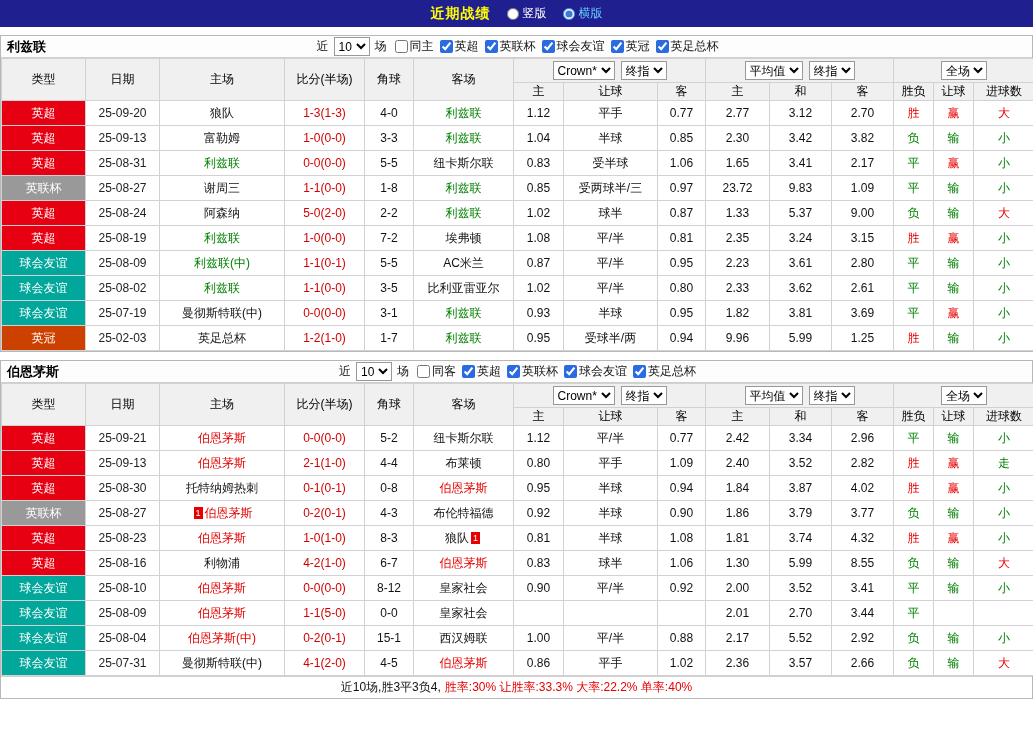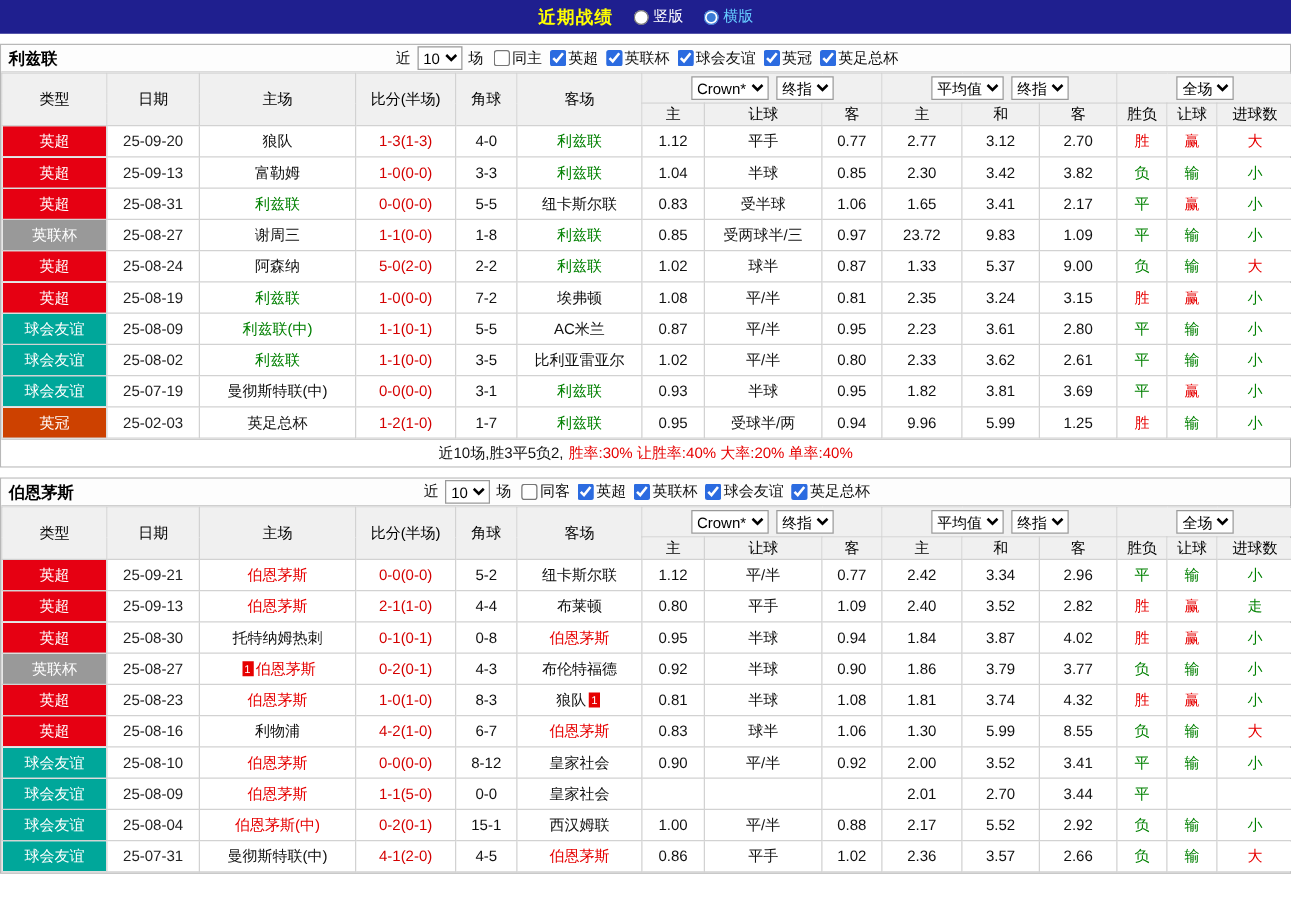--- a/index.html
+++ b/index.html
@@ -302,24 +302,20 @@
             <td class="odds">0.94</td>
             <td class="odds">9.96</td>
             <td class="odds">5.99</td>
             <td class="odds">1.25</td>
             <td class="res" style="color: rgb(230, 0, 0);">胜</td>
             <td class="res" style="color: rgb(0, 128, 0);">输</td>
             <td class="res" style="color: rgb(0, 128, 0);">小</td>
           </tr>
         </tbody>
       </table>
-      <div class="summary">
-        <span>近10场,胜3平5负2,</span>
-        <span class="sumred">胜率:30% 让胜率:40% 大率:20% 单率:40%</span>
-      </div>
     </div>
     <div class="section">
       <div class="fbar">
         <span class="team">伯恩茅斯</span>
         <div class="fmid">
           <span>近</span>
           <select class="sel"><option>10</option></select>
           <span>场</span>
           <label class="cklab">
             <input class="chk" type="checkbox" style="">
@@ -551,14 +547,18 @@
             <td class="odds">1.02</td>
             <td class="odds">2.36</td>
             <td class="odds">3.57</td>
             <td class="odds">2.66</td>
             <td class="res" style="color: rgb(0, 128, 0);">负</td>
             <td class="res" style="color: rgb(0, 128, 0);">输</td>
             <td class="res" style="color: rgb(230, 0, 0);">大</td>
           </tr>
         </tbody>
       </table>
+      <div class="summary">
+        <span>近10场,胜3平3负4,</span>
+        <span class="sumred">胜率:30% 让胜率:33.3% 大率:22.2% 单率:40%</span>
+      </div>
     </div>
   </div>
 
 </body></html>

